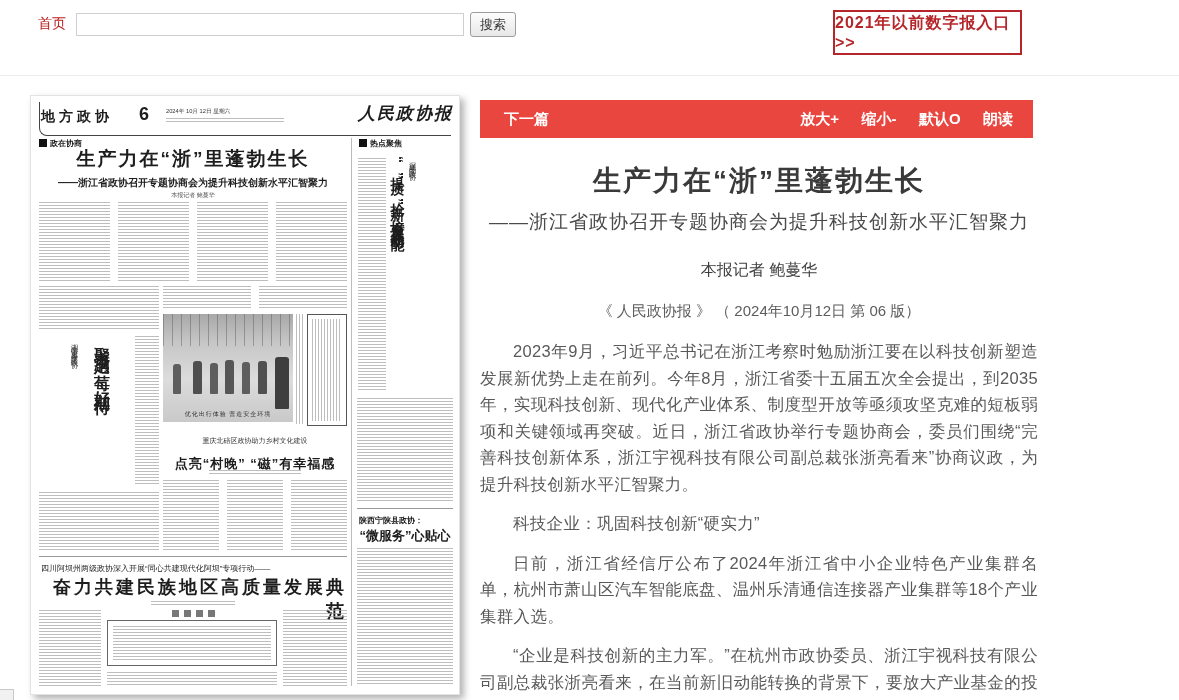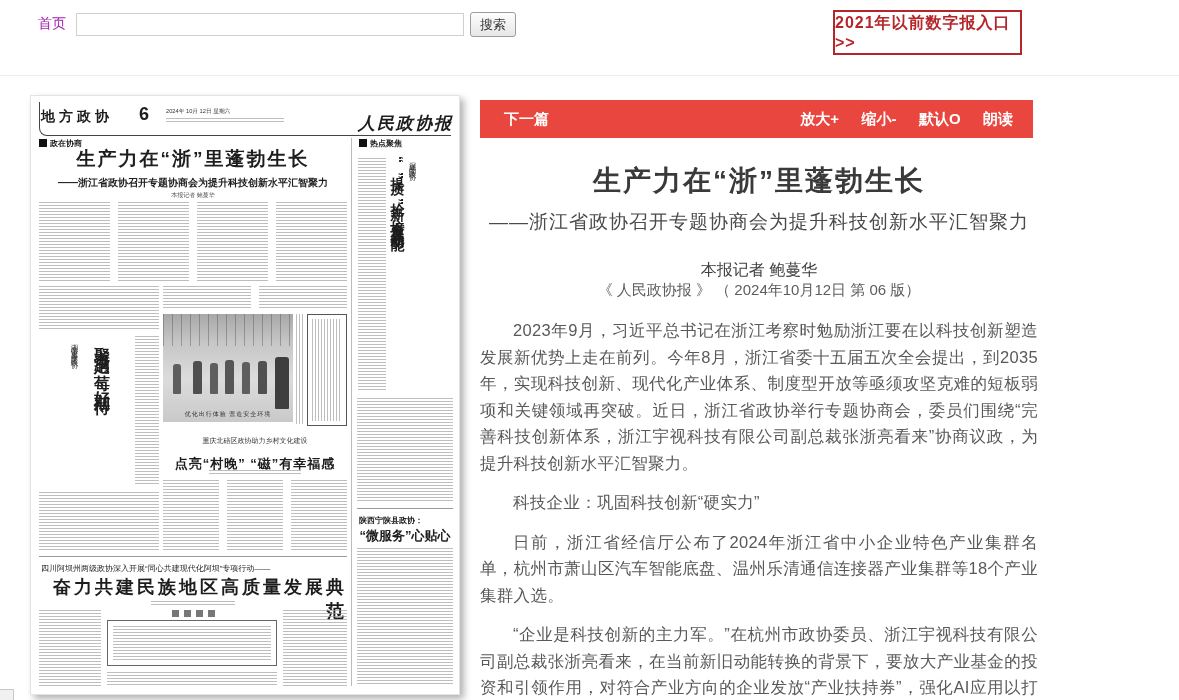--- a/index.html
+++ b/index.html
@@ -2,42 +2,42 @@
 <html lang="zh"><head>
 <meta charset="utf-8">
 <style>
   * { margin:0; padding:0; box-sizing:border-box; }
   html,body { width:1179px; height:700px; overflow:hidden; background:#fff;
               font-family:"Liberation Sans", sans-serif; }
 
   
   .topbar { position:absolute; left:0; top:0; width:1179px; height:76px;
             border-bottom:1px solid #ececec; background:#fff; }
-  .home-link { position:absolute; left:38px; top:15px; font-size:14px; color:#a21caf; cursor:pointer; }
+  .home-link { position:absolute; left:38px; top:15px; font-size:14px; color:#b91c1c; cursor:pointer; }
   .search-input { position:absolute; left:76px; top:13px; width:388px; height:23px;
                   border:1px solid #cfcfcf; background:#fff; font-size:13px; padding:0 6px; }
   .search-btn { position:absolute; left:470px; top:12px; height:25px; padding:0 9px;
                 font-size:13px; color:#333; border:1px solid #9c9c9c; border-radius:3px;
                 background:linear-gradient(#fdfdfd,#e7e7e7); cursor:pointer; }
   .archive-box { position:absolute; left:833px; top:10px; width:189px; height:45px;
                  border:2px solid #b5262a; color:#b5262a; font-weight:bold; font-size:16px;
                  display:flex; align-items:center; justify-content:center; cursor:pointer;
                  letter-spacing:1px; background:#fff; }
 
   
   .paper { position:absolute; left:30px; top:95px; width:430px; height:600px; background:#fff;
            border:1px solid #e3e3e3; box-shadow:4px 4px 7px rgba(0,0,0,.30); cursor:pointer; }
   .paper * { color:#1d1d1d; }
   .np-header { position:absolute; left:8px; top:6px; width:412px; height:34px;
                border-bottom:1px solid #444; border-left:1px solid #444; border-radius:0 0 0 8px; }
   .np-section { position:absolute; left:10px; top:12px; font-size:14px; font-weight:bold; letter-spacing:4px; }
   .np-pageno { position:absolute; left:108px; top:8px; font-size:18px; font-weight:bold; }
   .np-date { position:absolute; left:135px; top:11px; font-size:6px; color:#333; transform:scale(.95); transform-origin:left top; }
   .np-date-sub { position:absolute; left:135px; top:22px; width:118px; height:4px; }
-  .np-masthead { position:absolute; right:6px; top:16px; font-family:"DejaVu Serif", serif;
+  .np-masthead { position:absolute; right:6px; top:6px; font-family:"DejaVu Serif", serif;
                  font-weight:bold; font-style:italic; font-size:17px; letter-spacing:2px; }
   .np-label { position:absolute; font-size:8px; font-weight:bold; }
   .np-label .sq { display:inline-block; width:8px; height:8px; background:#111; margin-right:3px; vertical-align:-1px; }
   .np-vdivider { position:absolute; left:320px; top:42px; width:1px; height:548px; background:#bbb; }
 
   .np-headline { position:absolute; left:8px; top:50px; width:308px; text-align:center;
                  font-size:19px; font-weight:bold; letter-spacing:2px; }
   .np-subtitle { position:absolute; left:8px; top:80px; width:308px; text-align:center;
                  font-size:10px; font-weight:bold; }
   .np-byline { position:absolute; left:8px; top:95px; width:308px; text-align:center; font-size:6px; color:#555; }
@@ -88,21 +88,21 @@
   
   .reader { position:absolute; left:480px; top:100px; width:558px; }
   .reader-bar { width:553px; height:38px; background:#e9463f; color:#fff;
                 display:flex; align-items:center; justify-content:space-between; padding:0 20px 0 24px;gap:6px; }
   .reader-bar .left { font-size:15px; font-weight:bold; cursor:pointer; }
   .reader-bar .ctrl { font-size:15px; font-weight:bold; margin-left:18px; cursor:pointer; }
   .a-title { margin-top:24px; text-align:center; font-size:28px; font-weight:bold;
              color:#3a3a3a; letter-spacing:2px; }
   .a-subtitle { margin-top:9px; text-align:center; font-size:19px; color:#4a4a4a; letter-spacing:1px; }
   .a-byline { margin-top:25px; text-align:center; font-size:16px; color:#3f3f3f; }
-  .a-source { text-align:center; font-size:15px; color:#5d5d5d; }
+  .a-source { margin-top:21px; text-align:center; font-size:15px; color:#5d5d5d; }
   .a-body { margin-top:17px; }
   .a-body p { font-size:16.5px; color:#595959; line-height:26.5px; text-indent:2em;
               text-align:justify; margin:13px 0; letter-spacing:.3px; }
 
   .corner-box { position:absolute; left:0; bottom:0; width:14px; height:11px;
                 background:#f1f1f1; border:1px solid #c9c9c9; border-left:none; border-bottom:none; }
 </style>
 </head>
 <body>
 

